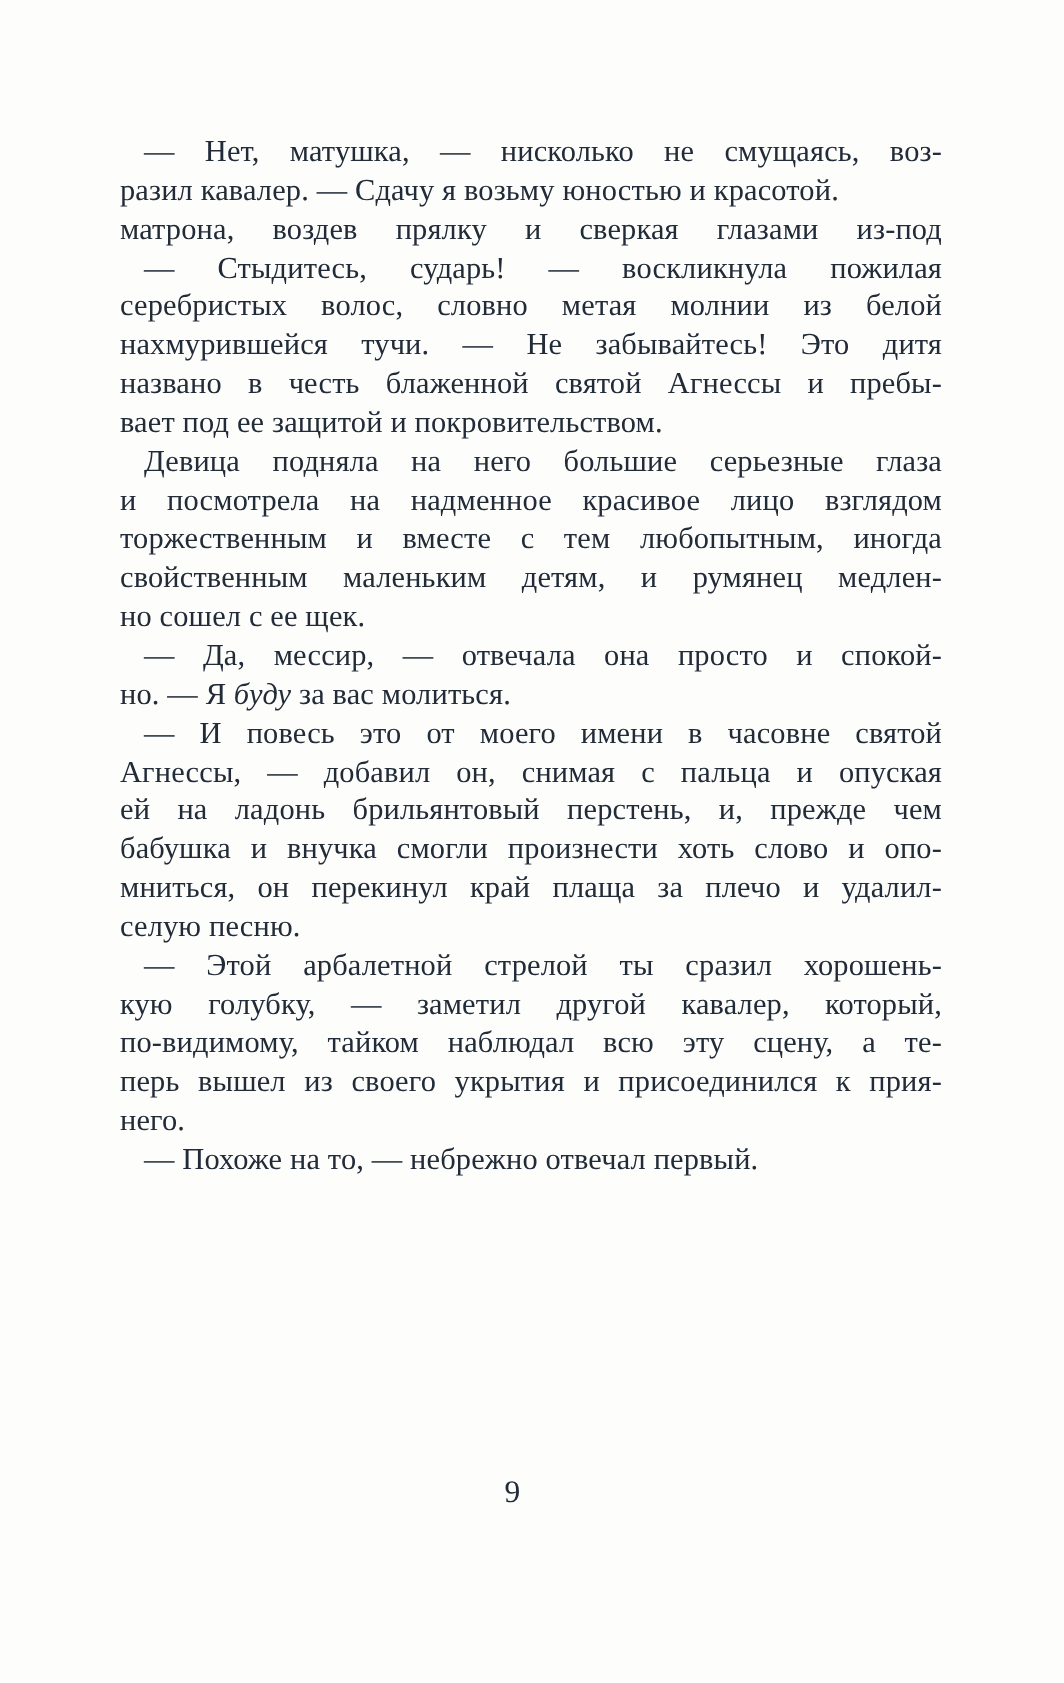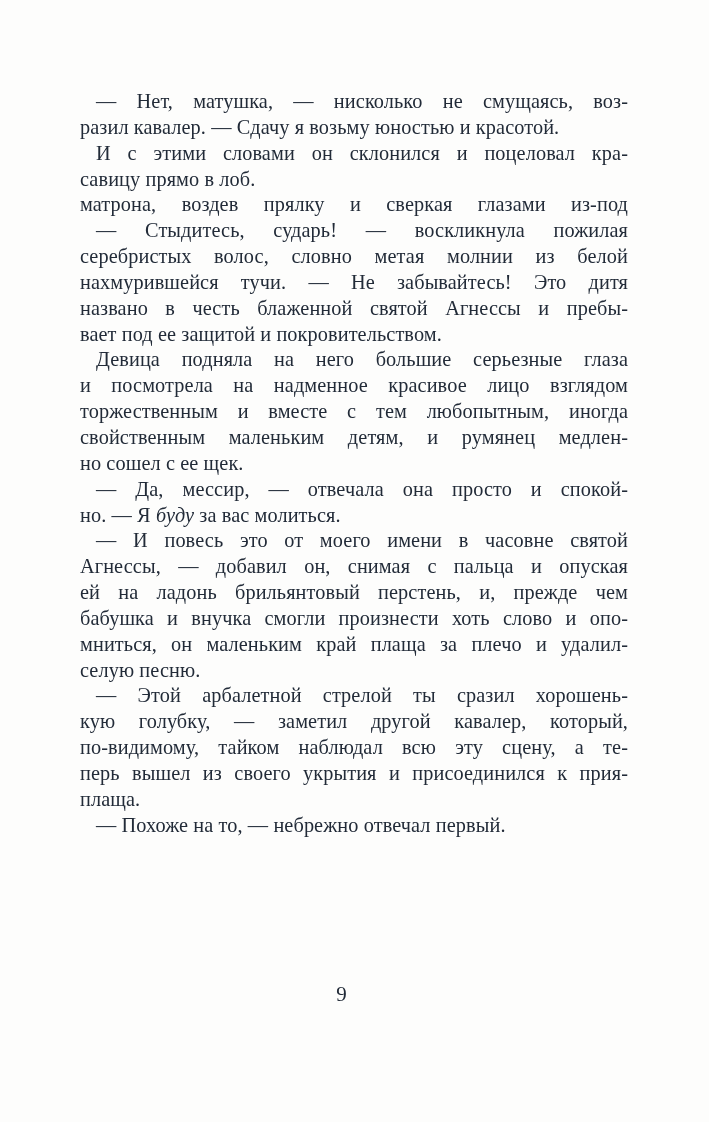--- a/index.html
+++ b/index.html
@@ -59,24 +59,20 @@
 </head>
 <body>
 
 <div class="page">
   <div class="text-block">
       <div class="para">
         <div class="line first">— Нет, матушка, — нисколько не смущаясь, воз-</div>
         <div class="line last">разил кавалер. — Сдачу я возьму юностью и красотой.</div>
       </div>
       <div class="para">
-        <div class="line first">И с этими словами он склонился и поцеловал кра-</div>
-        <div class="line last">савицу прямо в лоб.</div>
-      </div>
-      <div class="para">
         <div class="line">матрона, воздев прялку и сверкая глазами из-под</div>
         <div class="line first">— Стыдитесь, сударь! — воскликнула пожилая</div>
         <div class="line">серебристых волос, словно метая молнии из белой</div>
         <div class="line">нахмурившейся тучи. — Не забывайтесь! Это дитя</div>
         <div class="line">названо в честь блаженной святой Агнессы и пребы-</div>
         <div class="line last">вает под ее защитой и покровительством.</div>
       </div>
       <div class="para">
         <div class="line first">Девица подняла на него большие серьезные глаза</div>
         <div class="line">и посмотрела на надменное красивое лицо взглядом</div>
@@ -86,28 +82,28 @@
       </div>
       <div class="para">
         <div class="line first">— Да, мессир, — отвечала она просто и спокой-</div>
         <div class="line last">но. — Я <i>буду</i> за вас молиться.</div>
       </div>
       <div class="para">
         <div class="line first">— И повесь это от моего имени в часовне святой</div>
         <div class="line">Агнессы, — добавил он, снимая с пальца и опуская</div>
         <div class="line">ей на ладонь брильянтовый перстень, и, прежде чем</div>
         <div class="line">бабушка и внучка смогли произнести хоть слово и опо-</div>
-        <div class="line">мниться, он маленьким край плаща за плечо и удалил-</div>
+        <div class="line">мниться, он перекинул край плаща за плечо и удалил-</div>
         <div class="line last">селую песню.</div>
       </div>
       <div class="para">
         <div class="line first">— Этой арбалетной стрелой ты сразил хорошень-</div>
         <div class="line">кую голубку, — заметил другой кавалер, который,</div>
         <div class="line">по-видимому, тайком наблюдал всю эту сцену, а те-</div>
         <div class="line">перь вышел из своего укрытия и присоединился к прия-</div>
-        <div class="line last">плаща.</div>
+        <div class="line last">него.</div>
       </div>
       <div class="para">
         <div class="line first last">— Похоже на то, — небрежно отвечал первый.</div>
       </div>
     </div>
   <div class="page-number">9</div>
 </div>
 
 </body></html>

